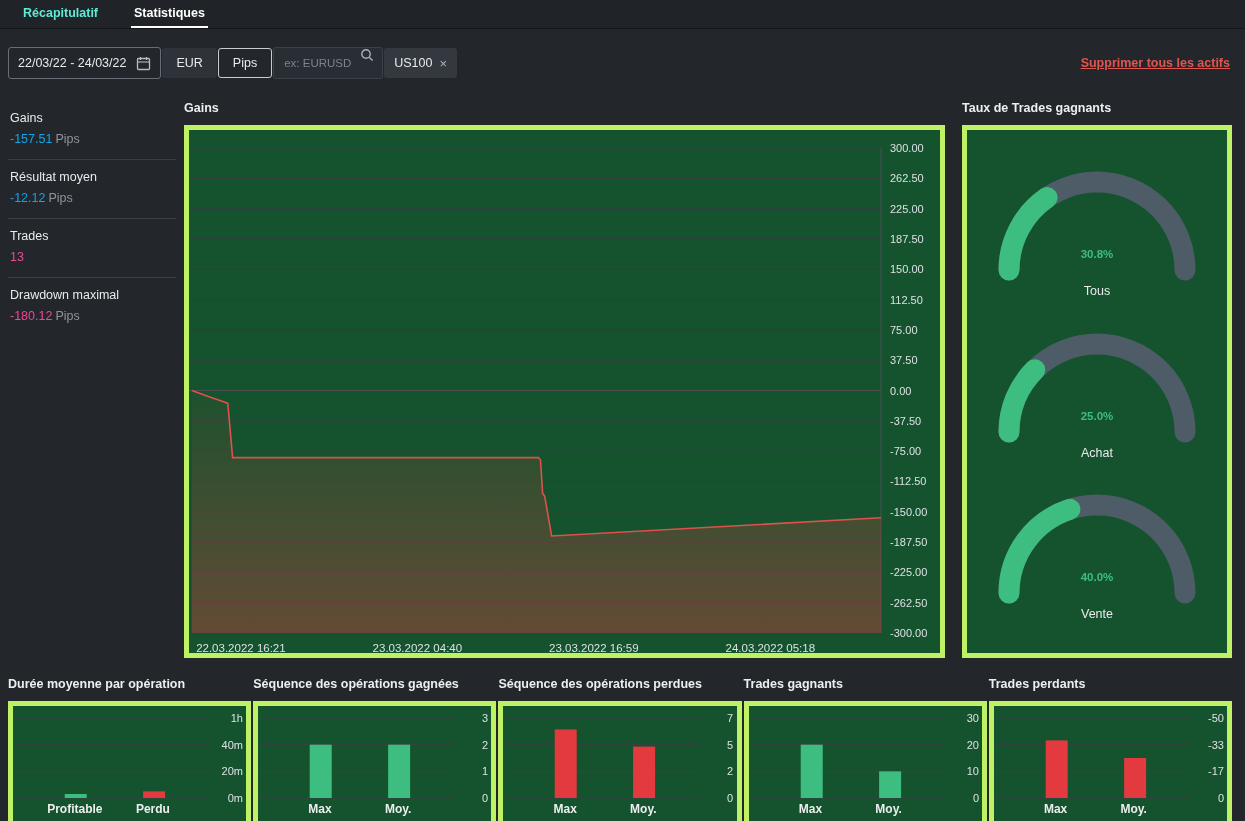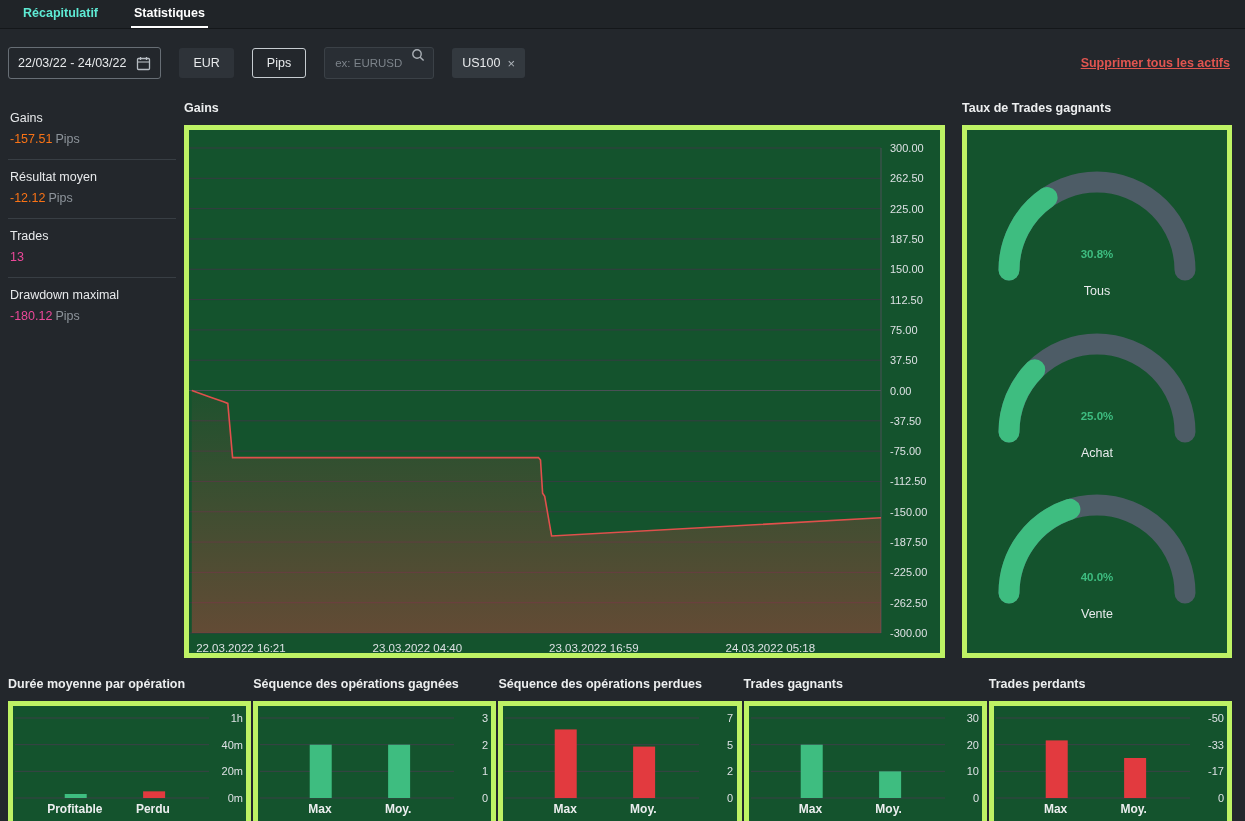--- a/index.html
+++ b/index.html
@@ -15,21 +15,21 @@
     padding-left:20px;
   }
   .tab{
     font-weight:700;font-size:12.5px;color:#5eead4;
     padding:6px 3px 6px;margin-right:30px;cursor:pointer;
     border-bottom:2px solid transparent;
   }
   .tab.active{color:#ffffff;border-bottom:2px solid #ffffff;}
   
   .toolbar{
-    display:flex;align-items:center;gap:18px;
+    display:flex;align-items:center;gap:1px;
     padding:18px 13px 14px 8px;
   }
   .datebox{
     display:flex;align-items:center;gap:10px;height:30px;
     border:1px solid #676e75;border-radius:3px;padding:0 9px;
     color:#e8eaec;cursor:pointer;background:transparent;
   }
   .btn{
     height:30px;padding:0 14px;border:none;border-radius:3px;
     background:#2e3339;color:#e8eaec;font-size:12.5px;cursor:pointer;
@@ -55,21 +55,21 @@
     color:#e15550;font-weight:700;font-size:12.5px;
     text-decoration:underline;cursor:pointer;margin-right:2px;
   }
   
   .main{display:flex;margin-top:8px;padding:0 13px 0 8px;}
   .stats{width:168px;flex:none;}
   .stat{padding:10px 2px 13px;border-bottom:0;}
   .stat:not(:last-child){border-bottom:1px solid #383e44;}
   .stat-label{color:#e8eaec;font-size:12.5px;}
   .stat-value{margin-top:7px;font-size:12.5px;}
-  .neg{color:#f97316;}
+  .neg{color:#0ea5e9;}
   .muted{color:#ec4899;}
   .unit{color:#8d949b;margin-left:3px;}
   .chart-col{flex:1;margin-left:8px;min-width:0;}
   .gauge-col{width:270px;flex:none;margin-left:17px;}
   .section-title{
     height:15px;line-height:15px;margin-bottom:9px;
     font-weight:700;font-size:12.5px;color:#eceeef;
   }
   .panel{border:5px solid #bef264;background:#14532d;box-sizing:border-box;}
   .chart-panel{height:533px;position:relative;}

